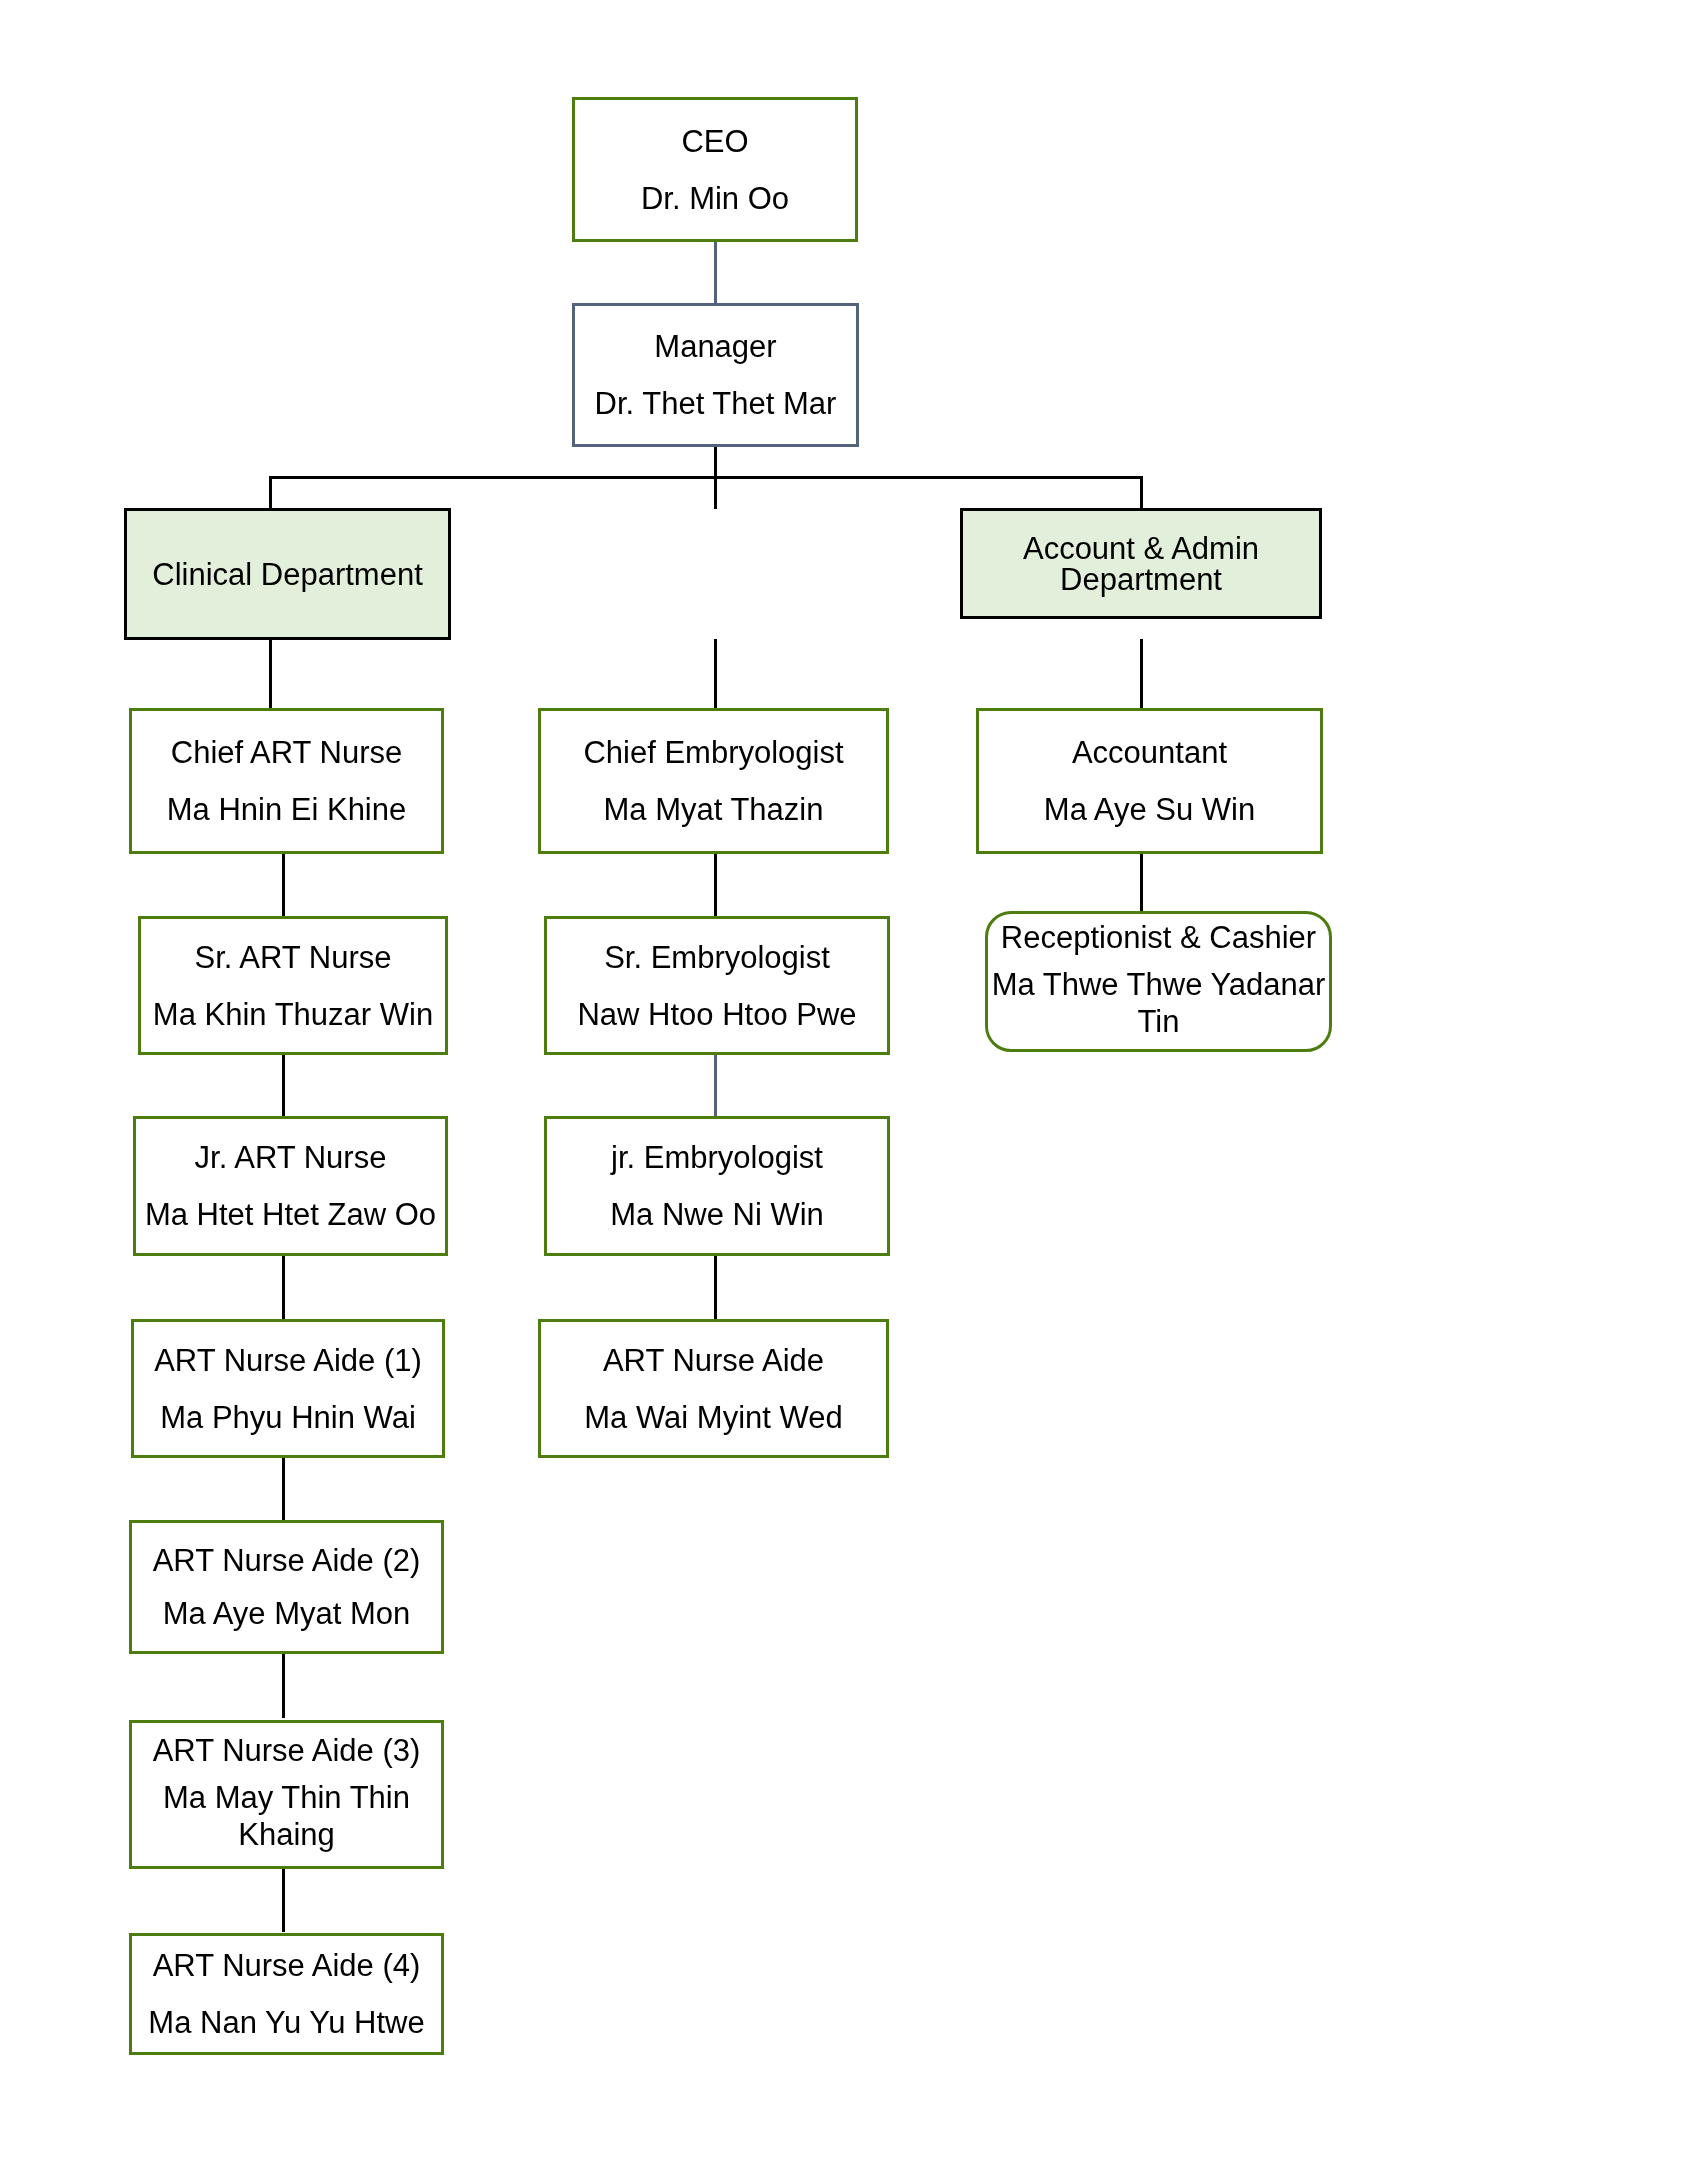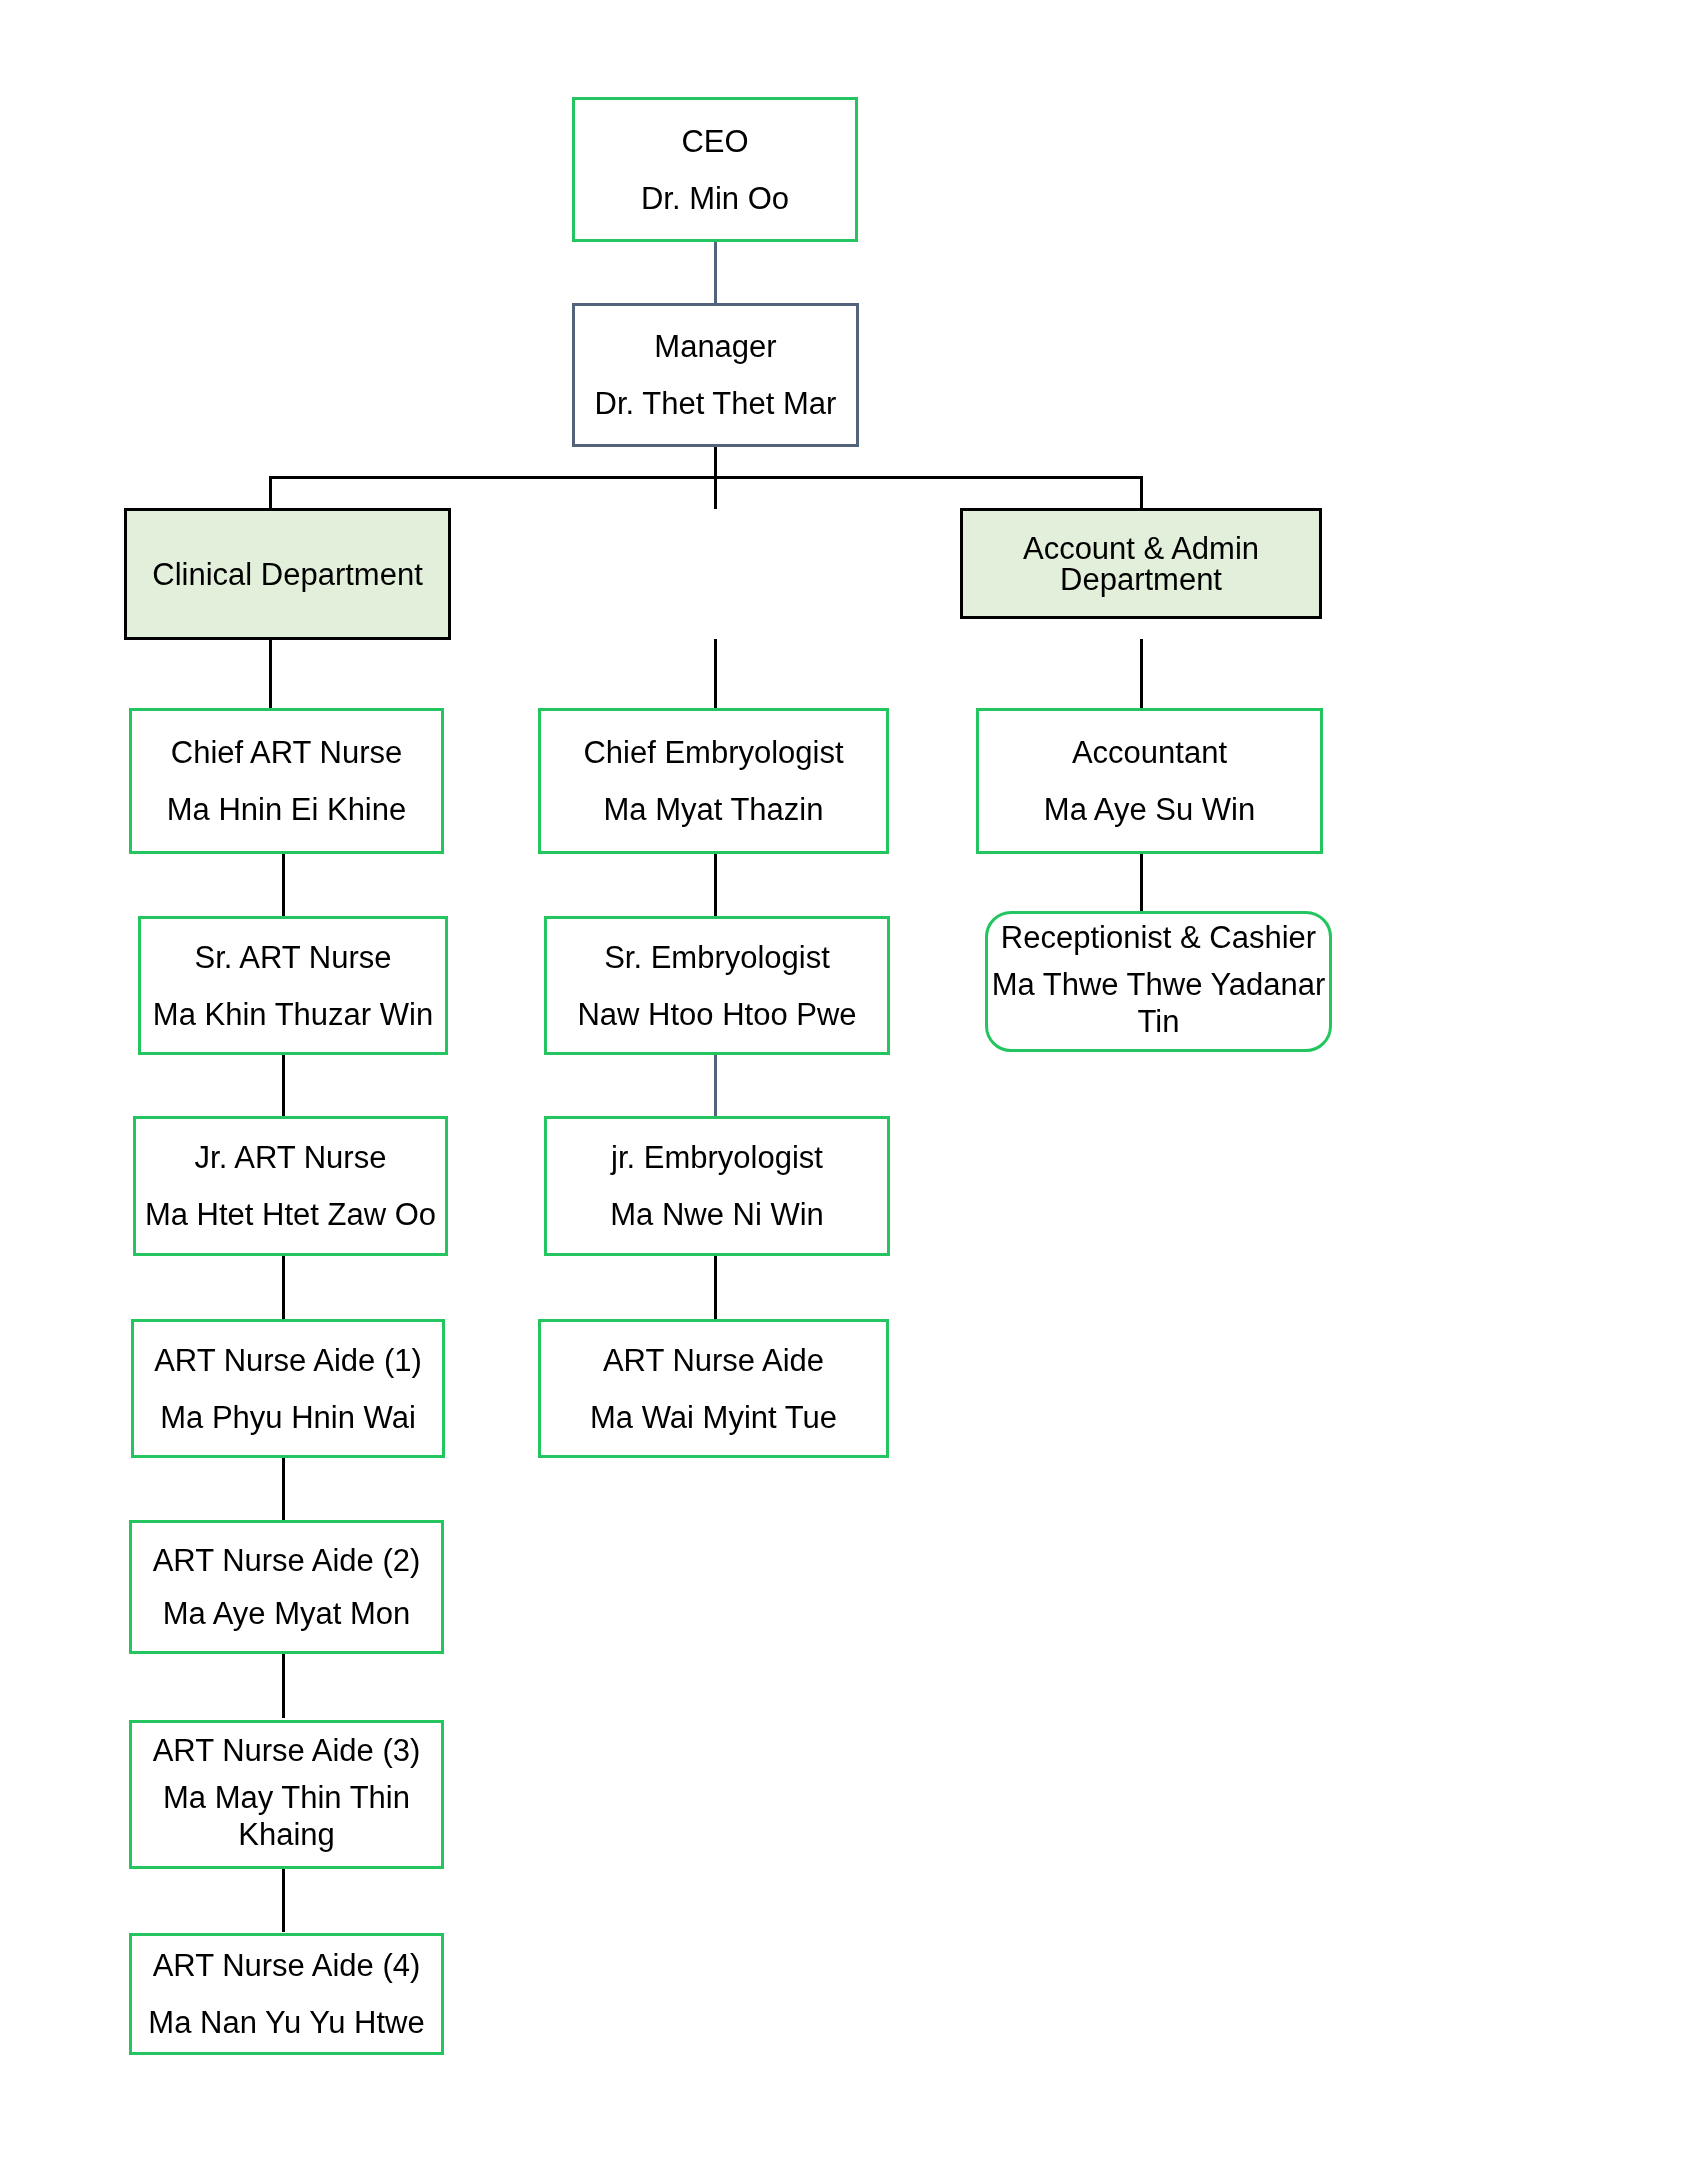--- a/index.html
+++ b/index.html
@@ -21,21 +21,21 @@
   }
   .node {
     position: absolute;
     box-sizing: border-box;
     display: flex;
     flex-direction: column;
     align-items: center;
     justify-content: center;
     text-align: center;
     background: #ffffff;
-    border: 3px solid #22c55e;
+    border: 3px solid #4d7c0f;
     font-size: 31px;
     line-height: 1.0;
     color: #000000;
     z-index: 2;
   }
   .node .line1,
   .node .line2 {
     display: block;
     white-space: nowrap;
     padding: 0 2px;
@@ -162,21 +162,21 @@
     <span class="line2">Naw Htoo Htoo Pwe</span>
   </div>
 
   <div class="node" style="left:544px; top:1116px; width:346px; height:140px;">
     <span class="line1">jr. Embryologist</span>
     <span class="line2">Ma Nwe Ni Win</span>
   </div>
 
   <div class="node" style="left:538px; top:1319px; width:351px; height:139px;">
     <span class="line1">ART Nurse Aide</span>
-    <span class="line2">Ma Wai Myint Tue</span>
+    <span class="line2">Ma Wai Myint Wed</span>
   </div>
 
   <div class="node" style="left:976px; top:708px; width:347px; height:146px;">
     <span class="line1">Accountant</span>
     <span class="line2">Ma Aye Su Win</span>
   </div>
 
   <div class="node wrap" style="left:985px; top:911px; width:347px; height:141px;border-radius:26px;">
     <span class="line1">Receptionist &amp; Cashier</span>
     <span class="line2">Ma Thwe Thwe Yadanar Tin</span>

